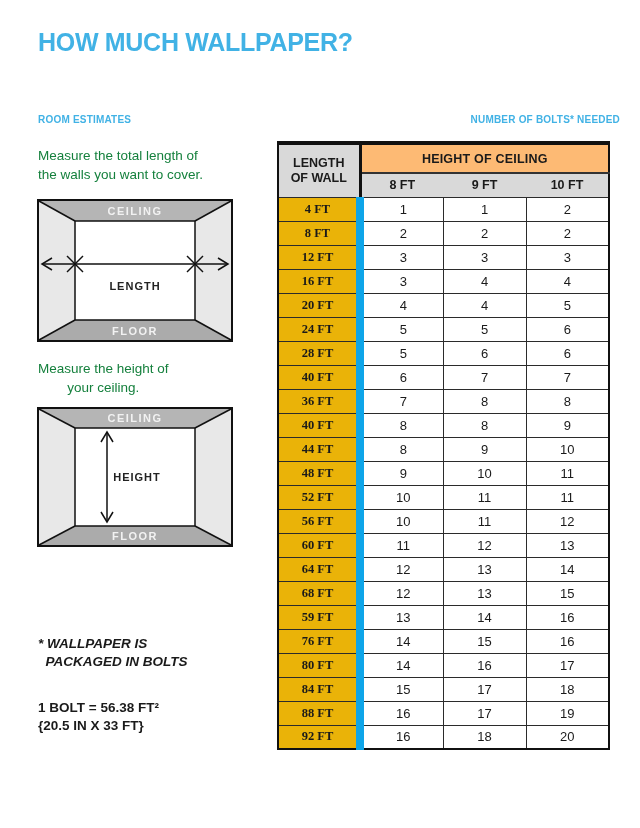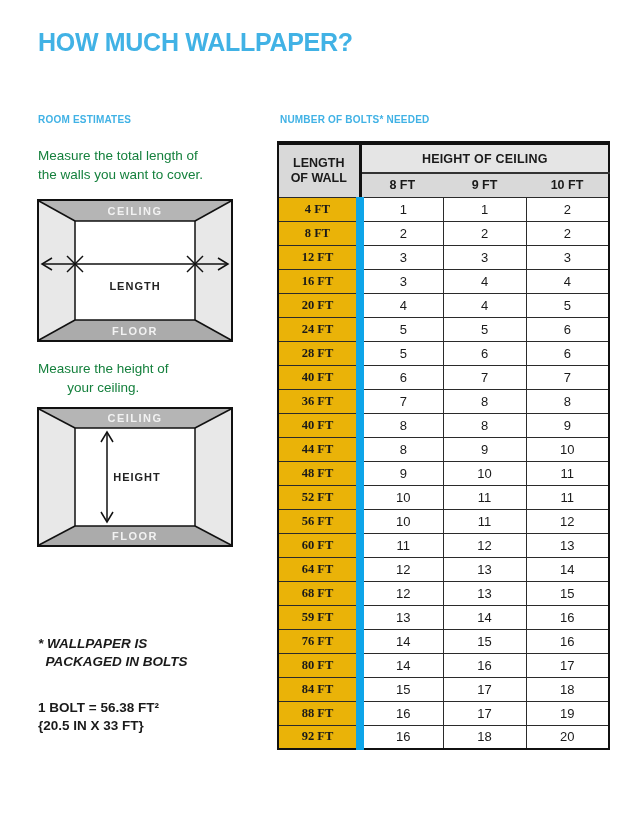--- a/index.html
+++ b/index.html
@@ -21,21 +21,21 @@
     color: #41B2E5;
   }
   .section-heading {
     position: absolute;
     font-size: 10px;
     font-weight: bold;
     letter-spacing: 0.2px;
     color: #41B2E5;
   }
   #room-estimates-heading { left: 38px; top: 114px; }
-  #bolts-needed-heading { left: 280px; top: 114px; width: 331px; text-align: left; }
+  #bolts-needed-heading { left: 289px; top: 114px; width: 331px; text-align: right; }
   .body-text {
     position: absolute;
     left: 38px;
     font-size: 13.5px;
     line-height: 19px;
     color: #15803d;
     white-space: pre-line;
   }
   #step1 { top: 146px; }
   #step2 { top: 359px; text-align: center; }
@@ -73,21 +73,21 @@
   }
   th.corner {
     background: #D9D9D9;
     border-right: 3px solid #111;
     font-size: 12.5px;
     font-weight: bold;
     white-space: pre-line;
     line-height: 15px;
   }
   th.group {
-    background: #e5e5e5;
+    background: #fdba74;
     font-size: 12.5px;
     font-weight: bold;
     letter-spacing: 0.2px;
     height: 30px;
     border-bottom: 2px solid #333;
   }
   th.sub {
     background: #D9D9D9;
     font-size: 12.5px;
     font-weight: bold;

